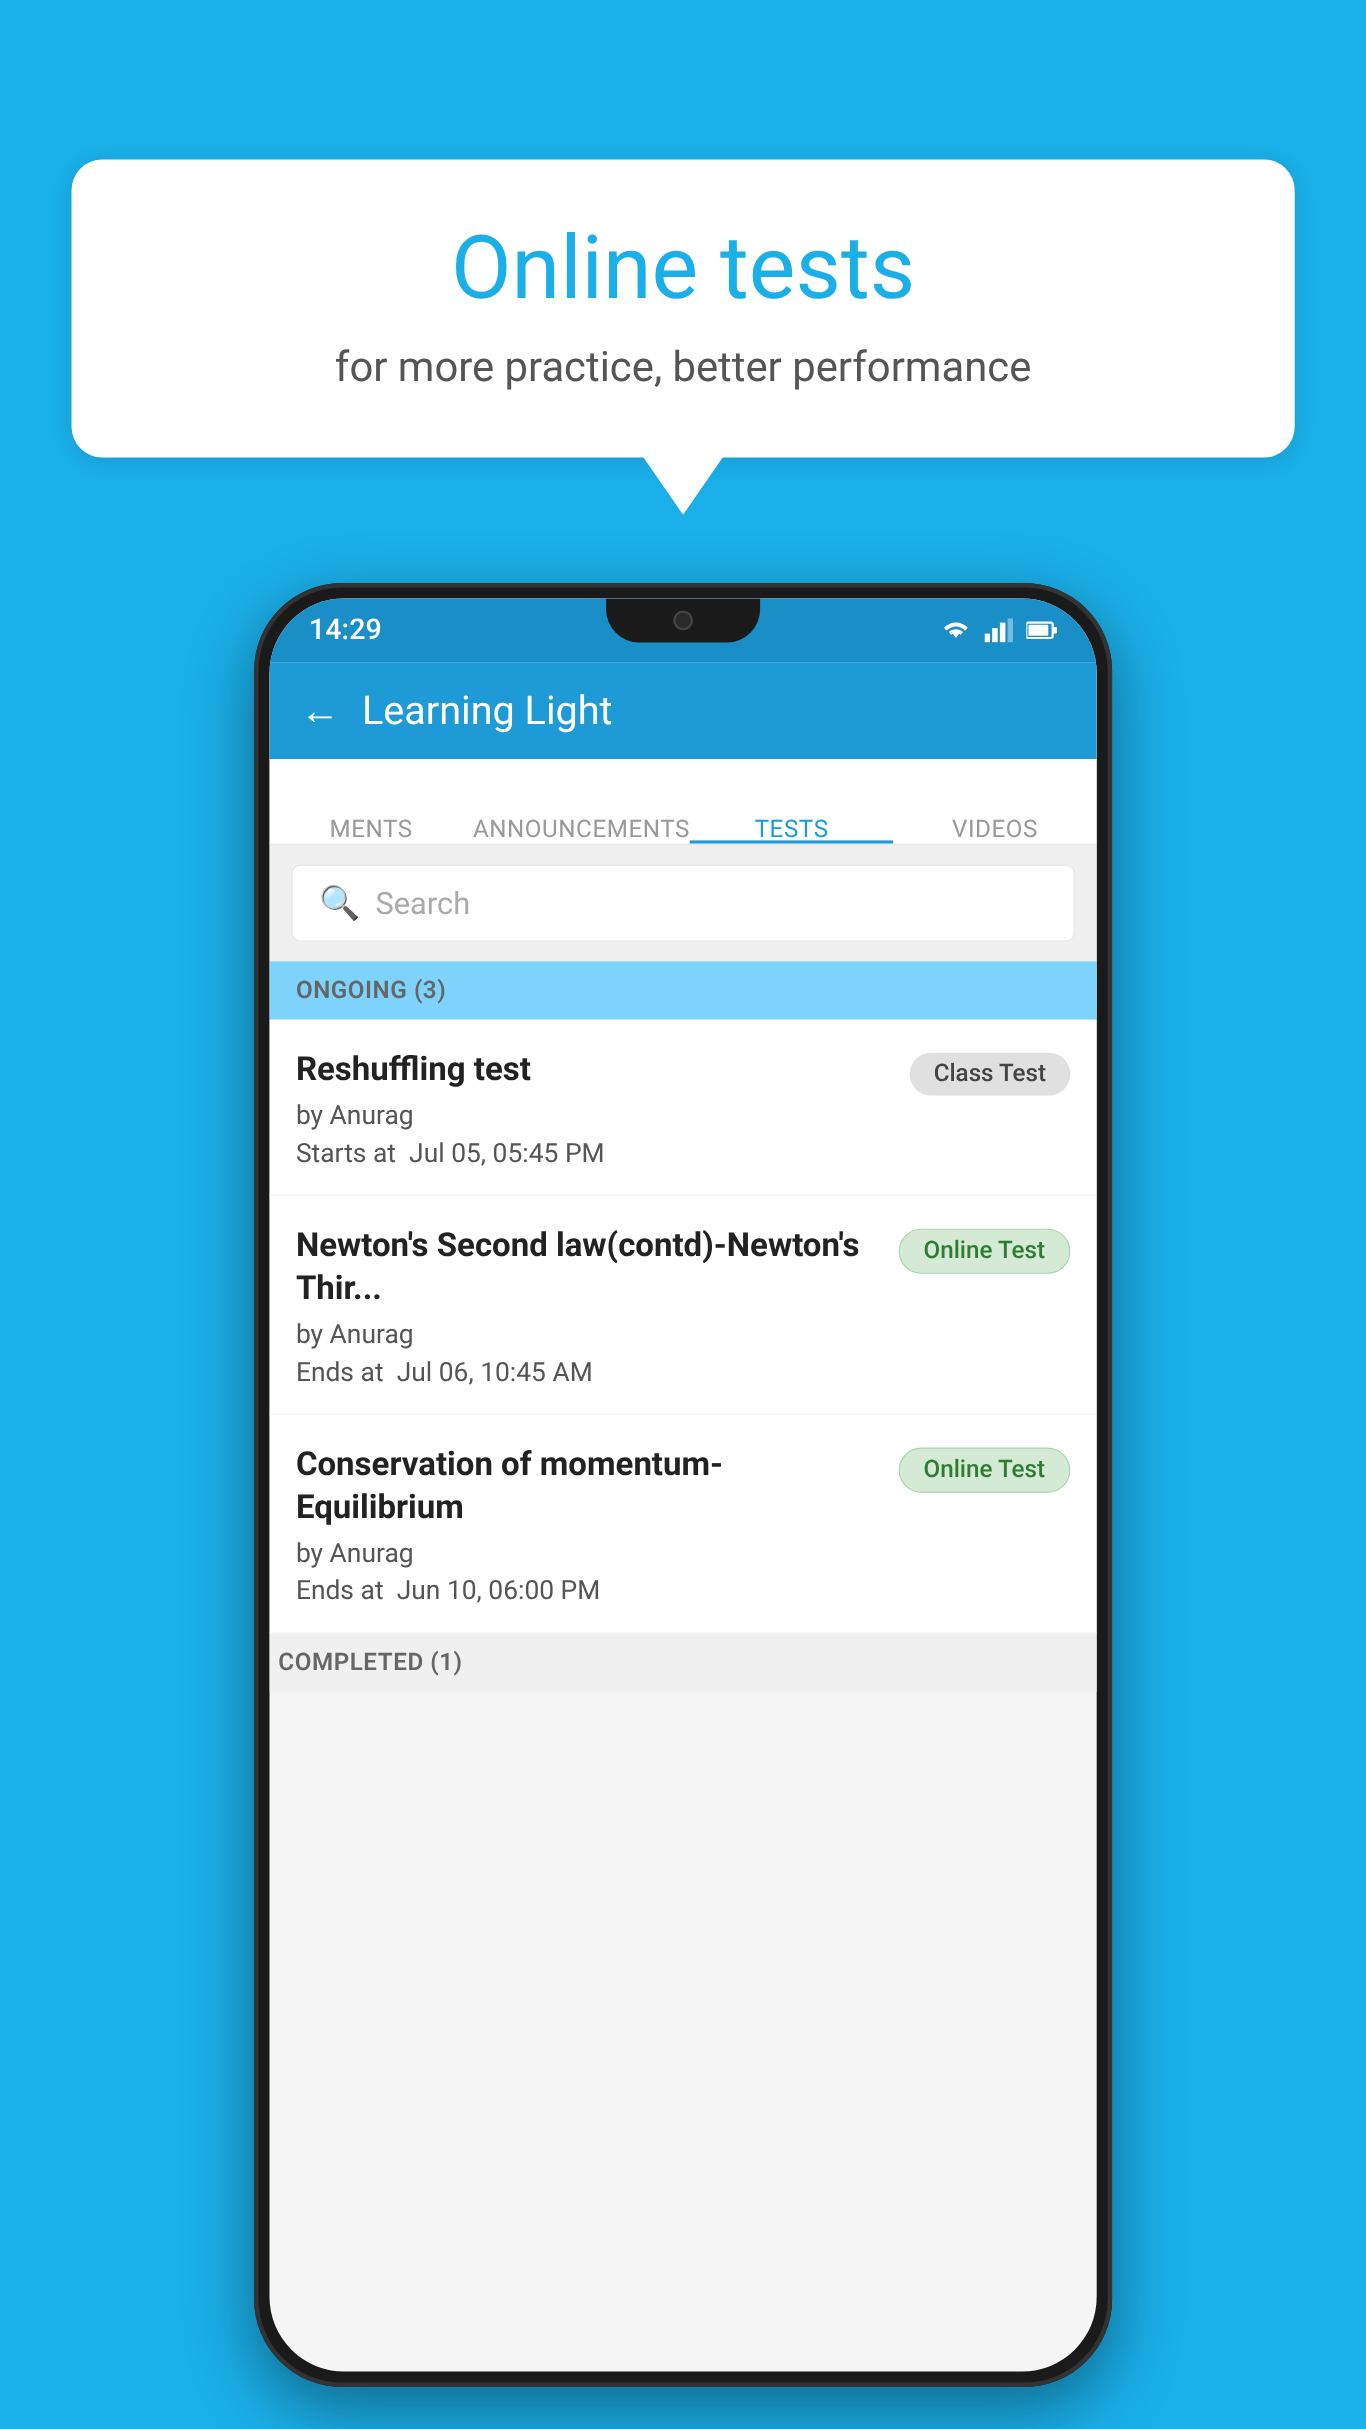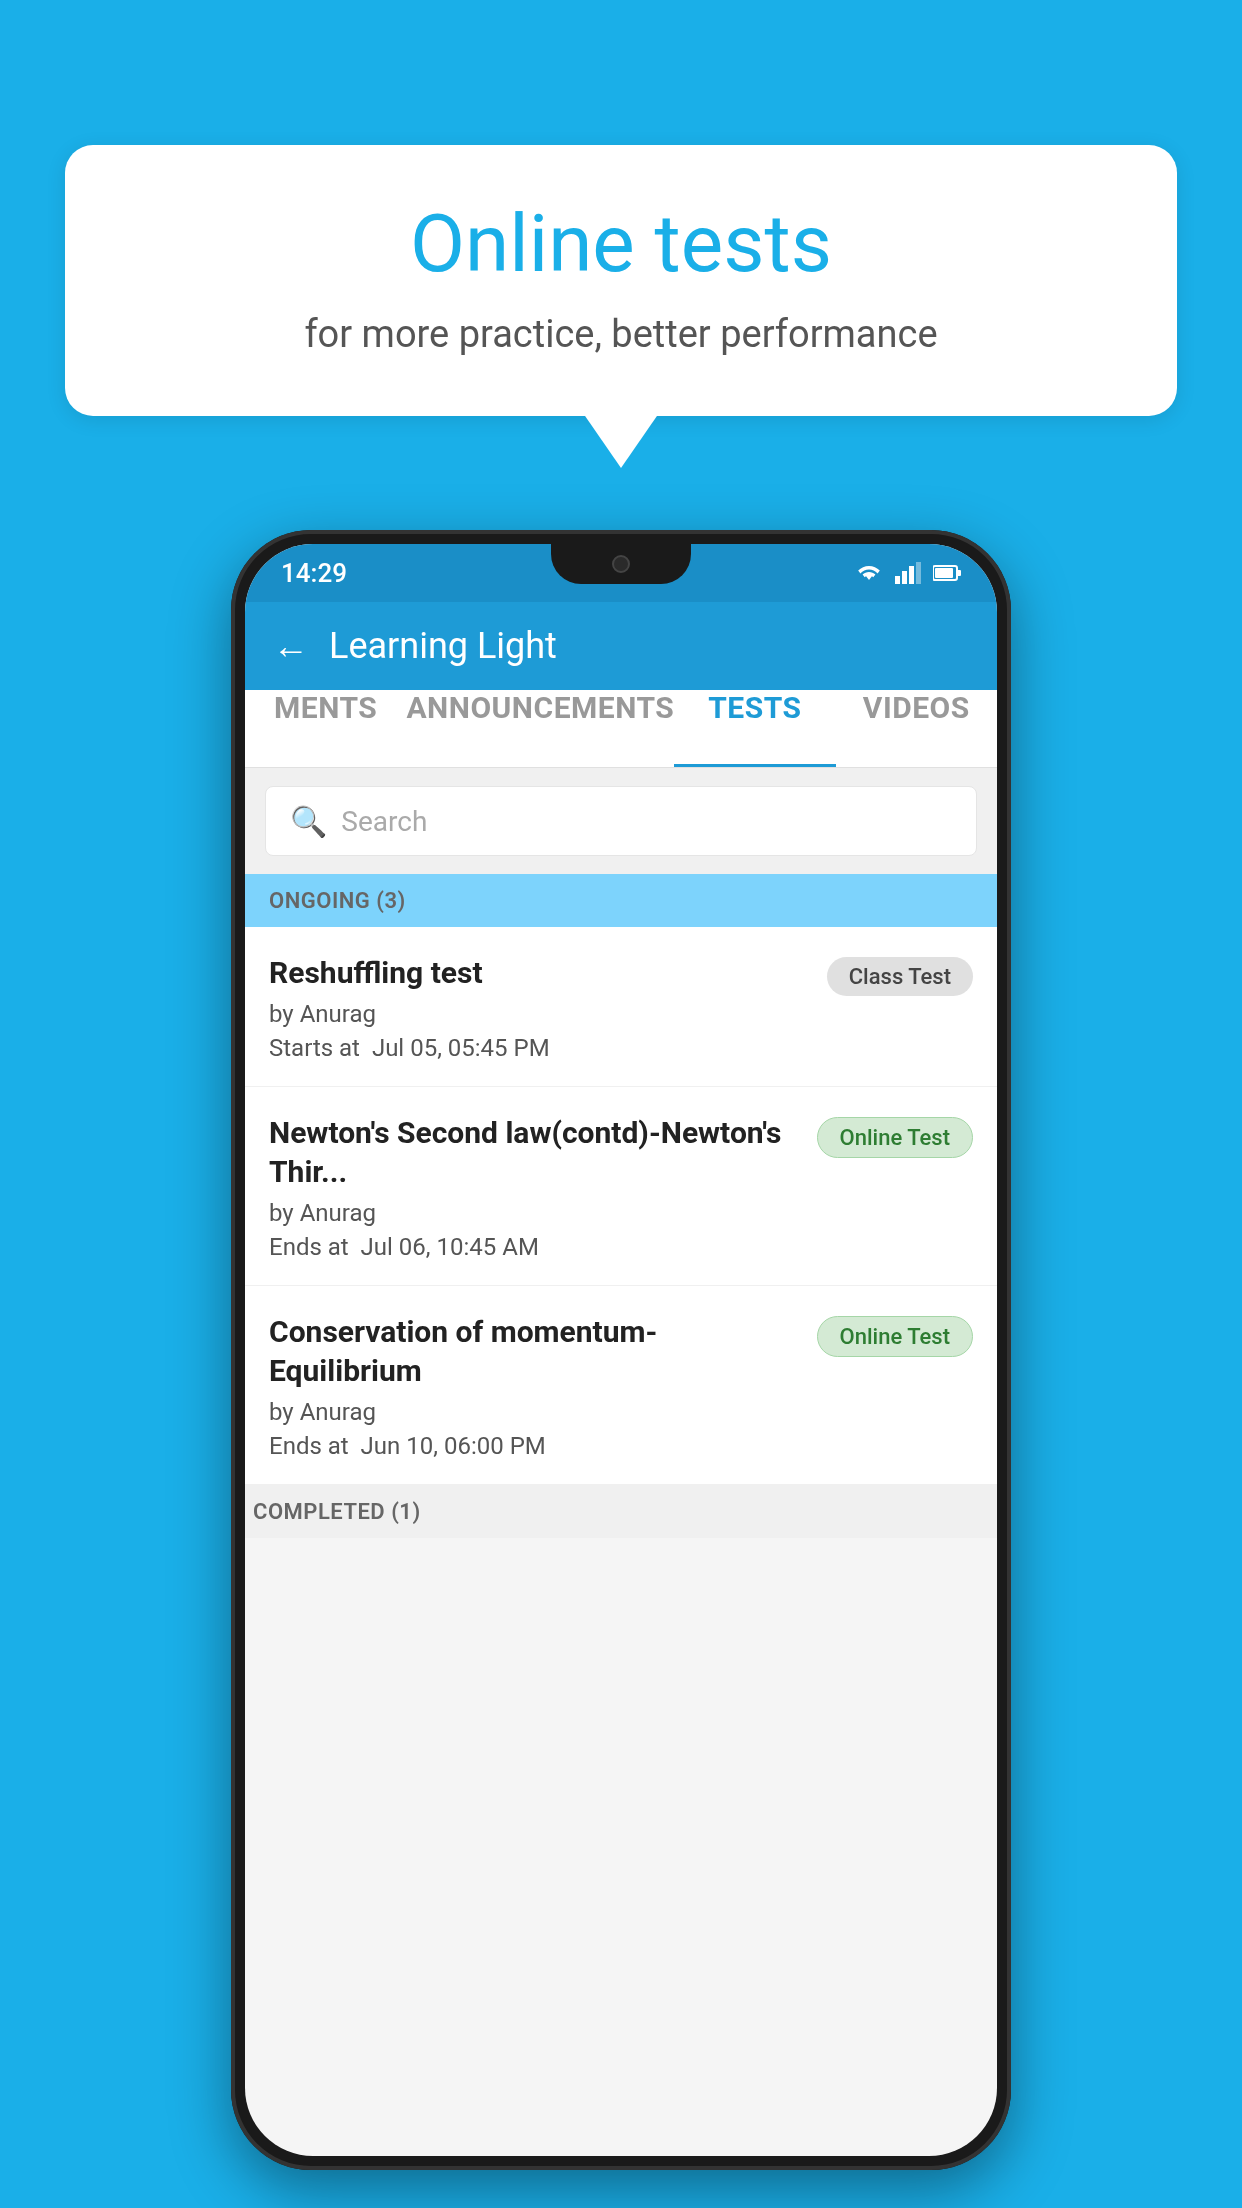--- a/index.html
+++ b/index.html
@@ -158,25 +158,25 @@
       background: white;
       display: flex;
       align-items: center;
       height: 78px;
       border-bottom: 1px solid #e0e0e0;
       overflow: hidden;
     }
     .tab-item {
       flex: 1;
       display: flex;
-      align-items: flex-start;
+      align-items: flex-end;
       justify-content: center;
       height: 100%;
-      font-size: 30px;
-      font-weight: 700;
+      font-size: 22px;
+      font-weight: 400;
       color: #999;
       letter-spacing: 0.5px;
       position: relative;
       cursor: pointer;
     }
     .tab-item.active {
       color: #1e9bd6;
     }
     .tab-item.active::after {
       content: '';

